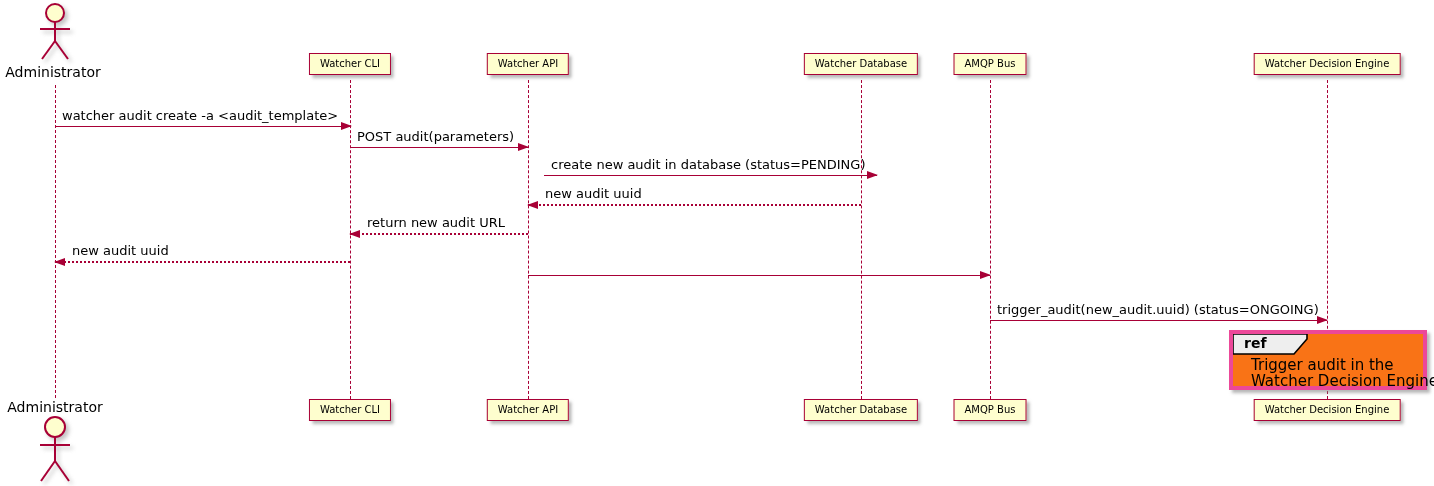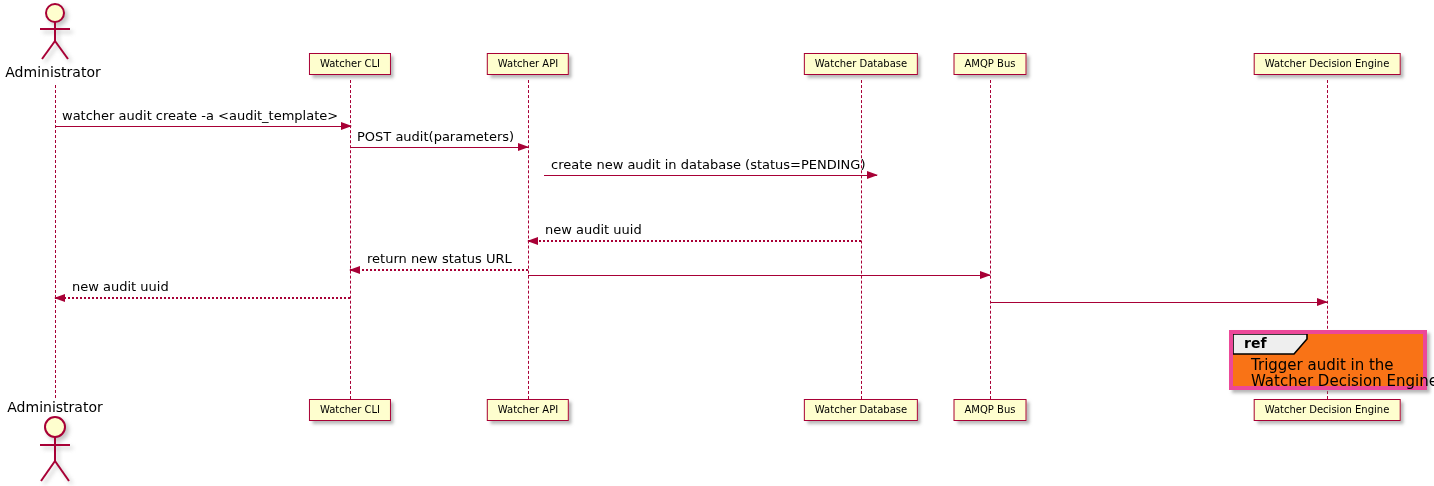--- a/index.html
+++ b/index.html
@@ -18,21 +18,21 @@
     box-shadow:3px 3px 3px rgba(125,125,125,0.55);
     text-align:right;
   }
   
   .actor-figure { position:absolute; filter:drop-shadow(3px 3px 2px rgba(125,125,125,0.45)); }
   .actor-label { position:absolute; transform:translateX(-50%); font-size:14px; white-space:nowrap; }
   
   .msg { position:absolute; }
   .msg-label { font-size:13px; white-space:nowrap; margin-bottom:3px; }
   .msg.dir-right .msg-label { padding-left:7px; }
-  .msg.dir-left  .msg-label { padding-left:17px;margin-top:36px; }
+  .msg.dir-left  .msg-label { padding-left:17px; }
   .msg-line { position:relative; height:0; }
   .msg-line.solid  { border-top:1.6px solid #A80036; }
   .msg-line.dashed { border-top:2px dotted #A80036; }
   .ah { position:absolute; width:0; height:0; top:-5px;
         border-top:4px solid transparent; border-bottom:4px solid transparent; }
   .ah.right { right:-1px; border-left:11px solid #A80036; }
   .ah.left  { left:-1px;  border-right:11px solid #A80036; }
   
   .ref-box {
     position:absolute; background:#f97316; border:4px solid #ec4899;
@@ -94,40 +94,41 @@
   </div>
 
   <div class="msg dir-left" style="left:528px; top:186px; width:333px;">
     <div class="msg-label">new audit uuid</div>
     <div class="msg-line dashed">
         <i class="ah left"></i>
       </div>
   </div>
 
   <div class="msg dir-left" style="left:350px; top:215px; width:178px;">
-    <div class="msg-label">return new status URL</div>
+    <div class="msg-label">return new audit URL</div>
     <div class="msg-line dashed">
         <i class="ah left"></i>
       </div>
   </div>
 
   <div class="msg dir-left" style="left:55px; top:243px; width:295px;">
     <div class="msg-label">new audit uuid</div>
     <div class="msg-line dashed">
         <i class="ah left"></i>
       </div>
   </div>
 
   <div class="msg dir-right" style="left:528px; top:275px; width:462px;">
     <div class="msg-line solid">
         <i class="ah right"></i>
       </div>
   </div>
 
   <div class="msg dir-right" style="left:990px; top:302px; width:337px;">
+    <div class="msg-label">trigger_audit(new_audit.uuid) (status=ONGOING)</div>
     <div class="msg-line solid">
         <i class="ah right"></i>
       </div>
   </div>
 
   <div class="ref-box" style="left:1229px; top:330px; width:190px; height:52px;">
     <svg class="ref-tab" width="76" height="21" viewBox="0 0 76 21">
       <polygon points="0,0 74,0 74,5 61,20 0,20" fill="#EEEEEE" stroke="#000000" stroke-width="1.6"></polygon>
     </svg>
     <span class="ref-keyword">ref</span>

